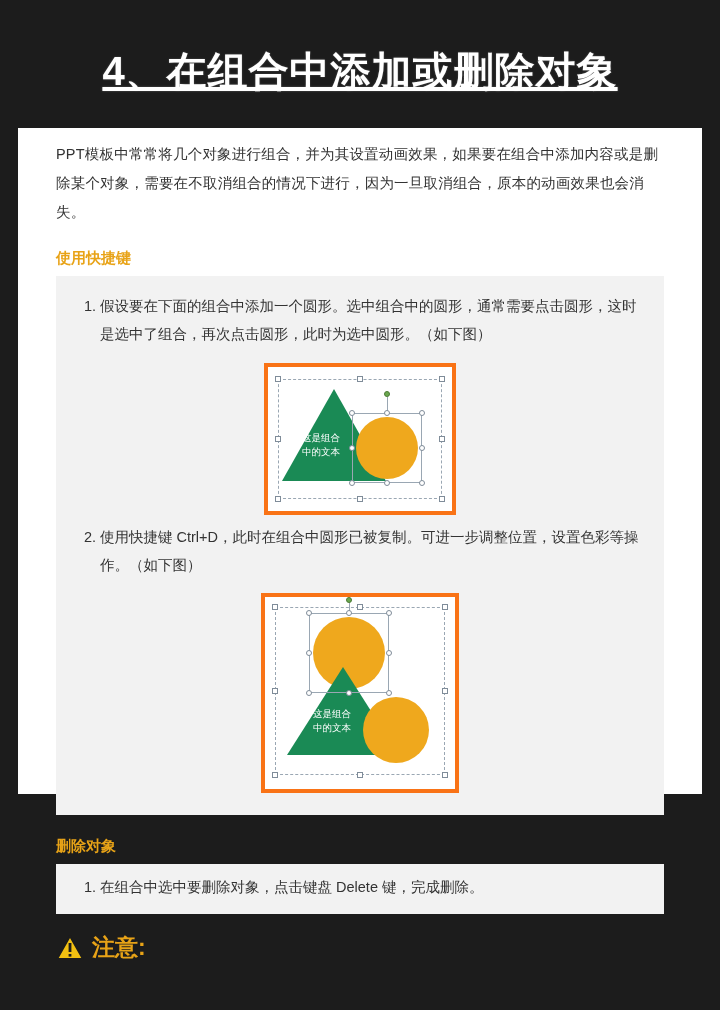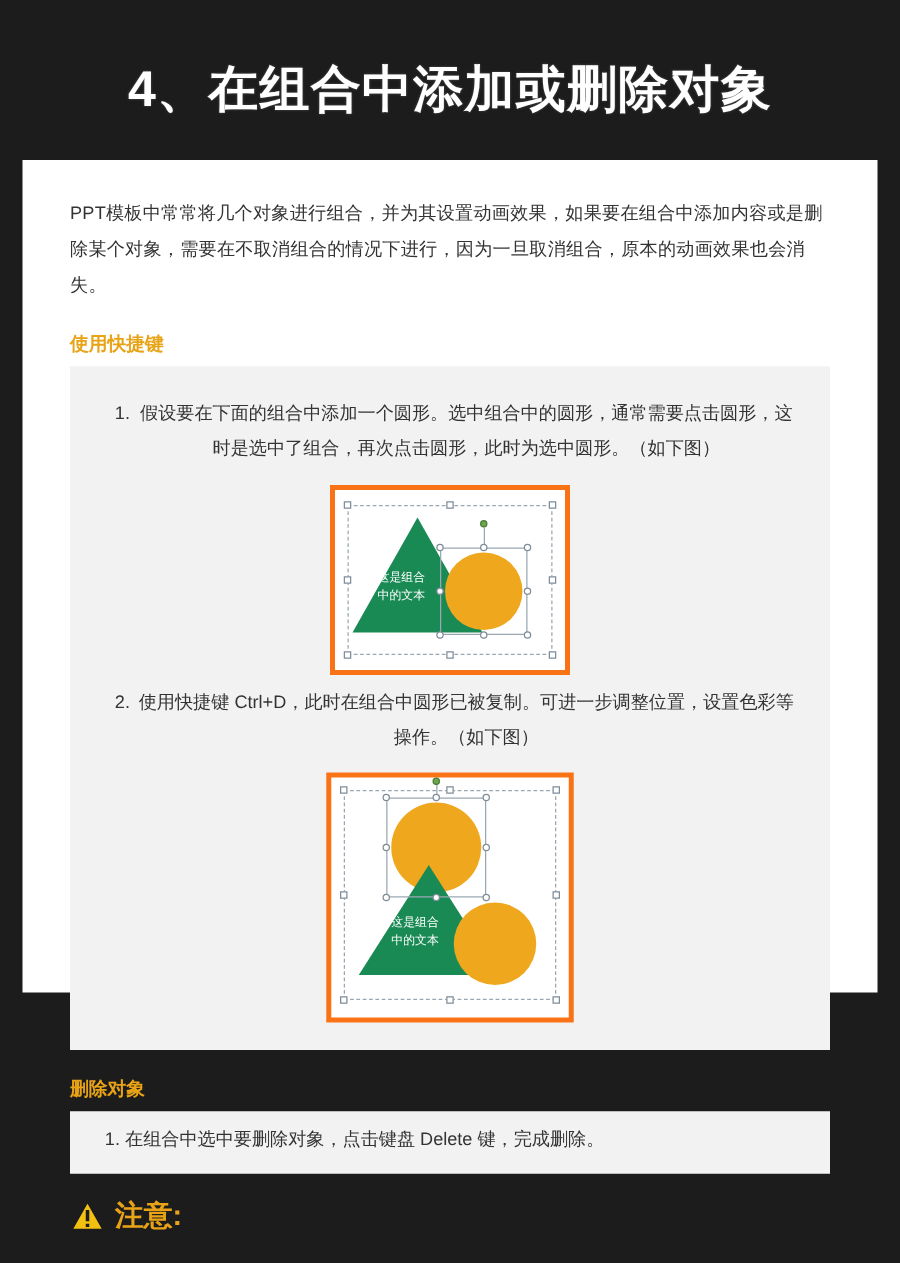--- a/index.html
+++ b/index.html
@@ -29,54 +29,54 @@
     padding-top: 14px;
     box-sizing: border-box;
   }
   .title-text {
     color: #ffffff;
     font-size: 40px;
     font-weight: bold;
     letter-spacing: 1px;
     text-shadow: 0 0 2px rgba(255,255,255,0.25);
     font-family: "Liberation Sans", sans-serif;
+    text-decoration: underline;
   }
   .sheet {
     position: absolute;
     top: 128px;
     left: 18px;
     width: 684px;
     height: 666px;
     background: #ffffff;
     box-sizing: border-box;
-    padding: 29px 38px 0 38px;
+    padding: 12px 38px 0 38px;
   }
   .intro {
     font-size: 14.5px;
     color: #333333;
     line-height: 2.0;
     letter-spacing: 0.2px;
   }
   .section-head {
     color: #e8a317;
     font-size: 15px;
     font-weight: bold;
     margin-top: 22px;
     margin-bottom: 8px;
   }
   .grey-panel {
     background: #f2f2f2;
     padding: 16px 18px 18px 18px;
     box-sizing: border-box;
   }
   ol.steps {
-    margin: 8px;
+    margin: 0;
     padding: 0 0 0 26px;
     list-style: decimal;
-    text-align: center;
   }
   ol.steps > li {
     font-size: 14.5px;
     color: #333333;
     line-height: 1.95;
     margin-bottom: 4px;
   }
   .figure {
     display: flex;
     justify-content: center;

